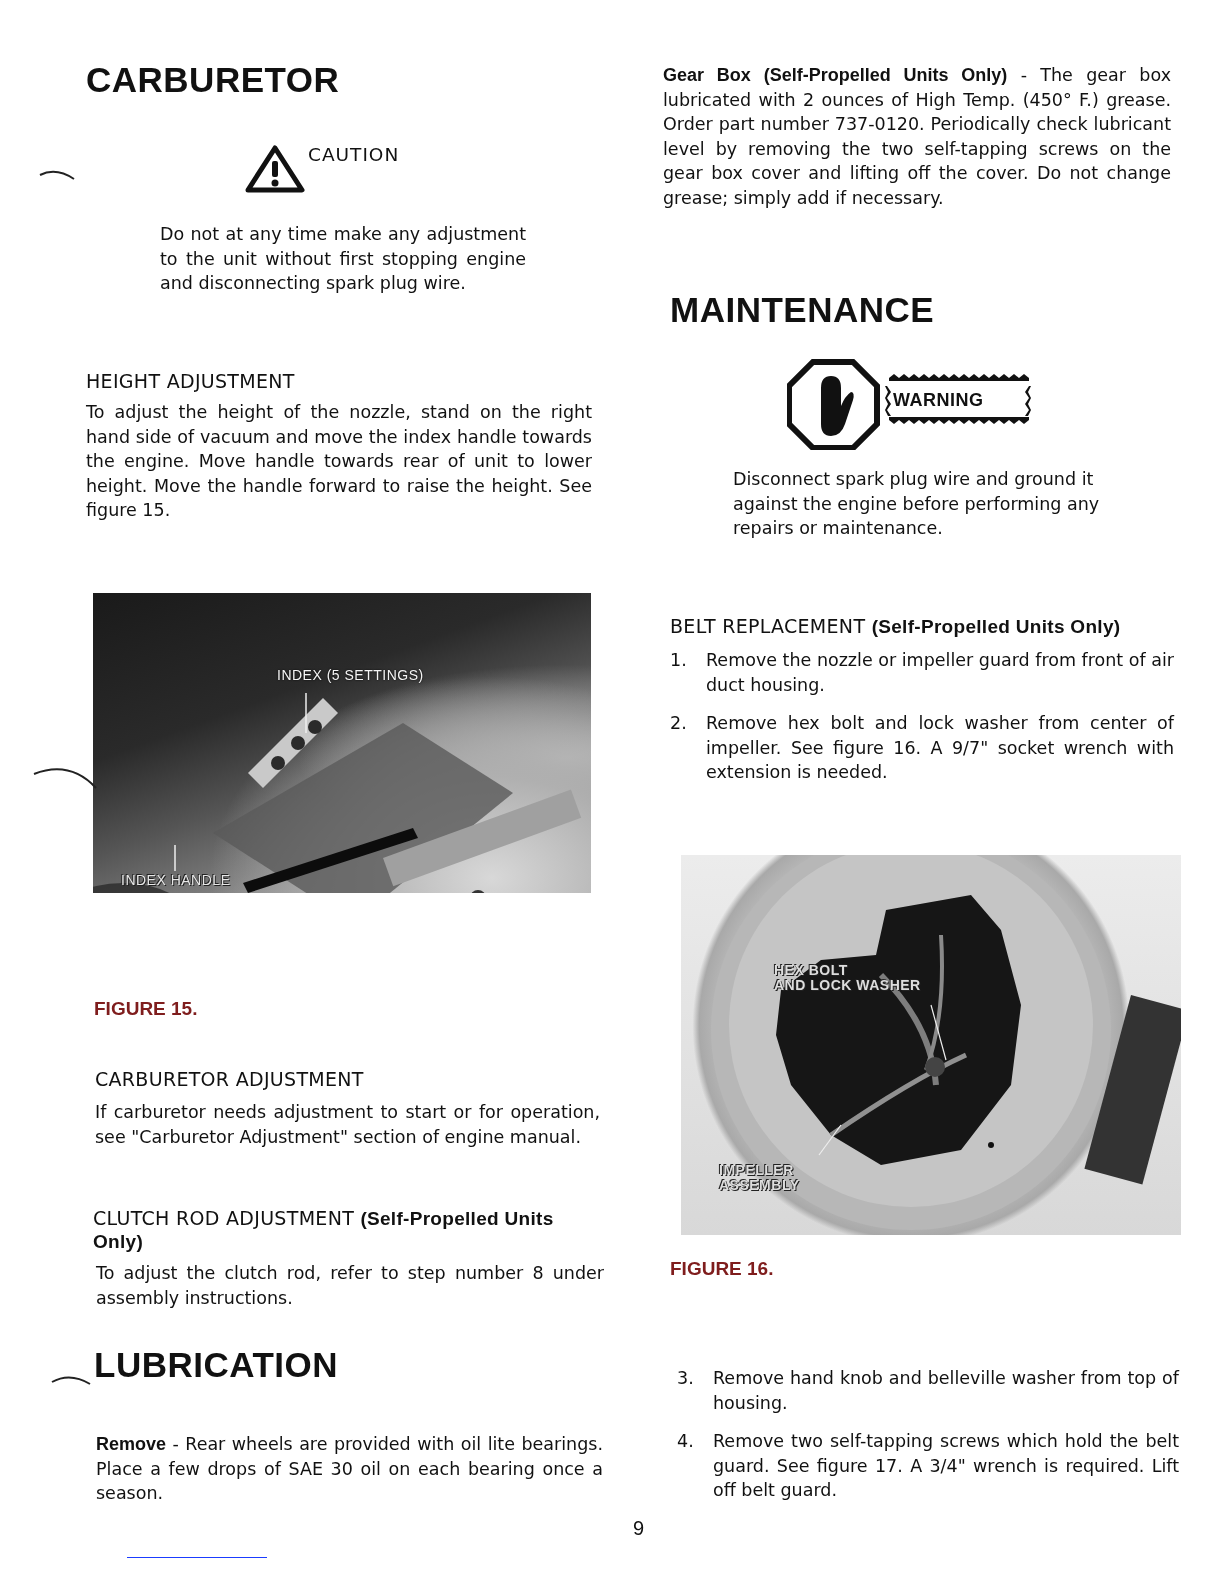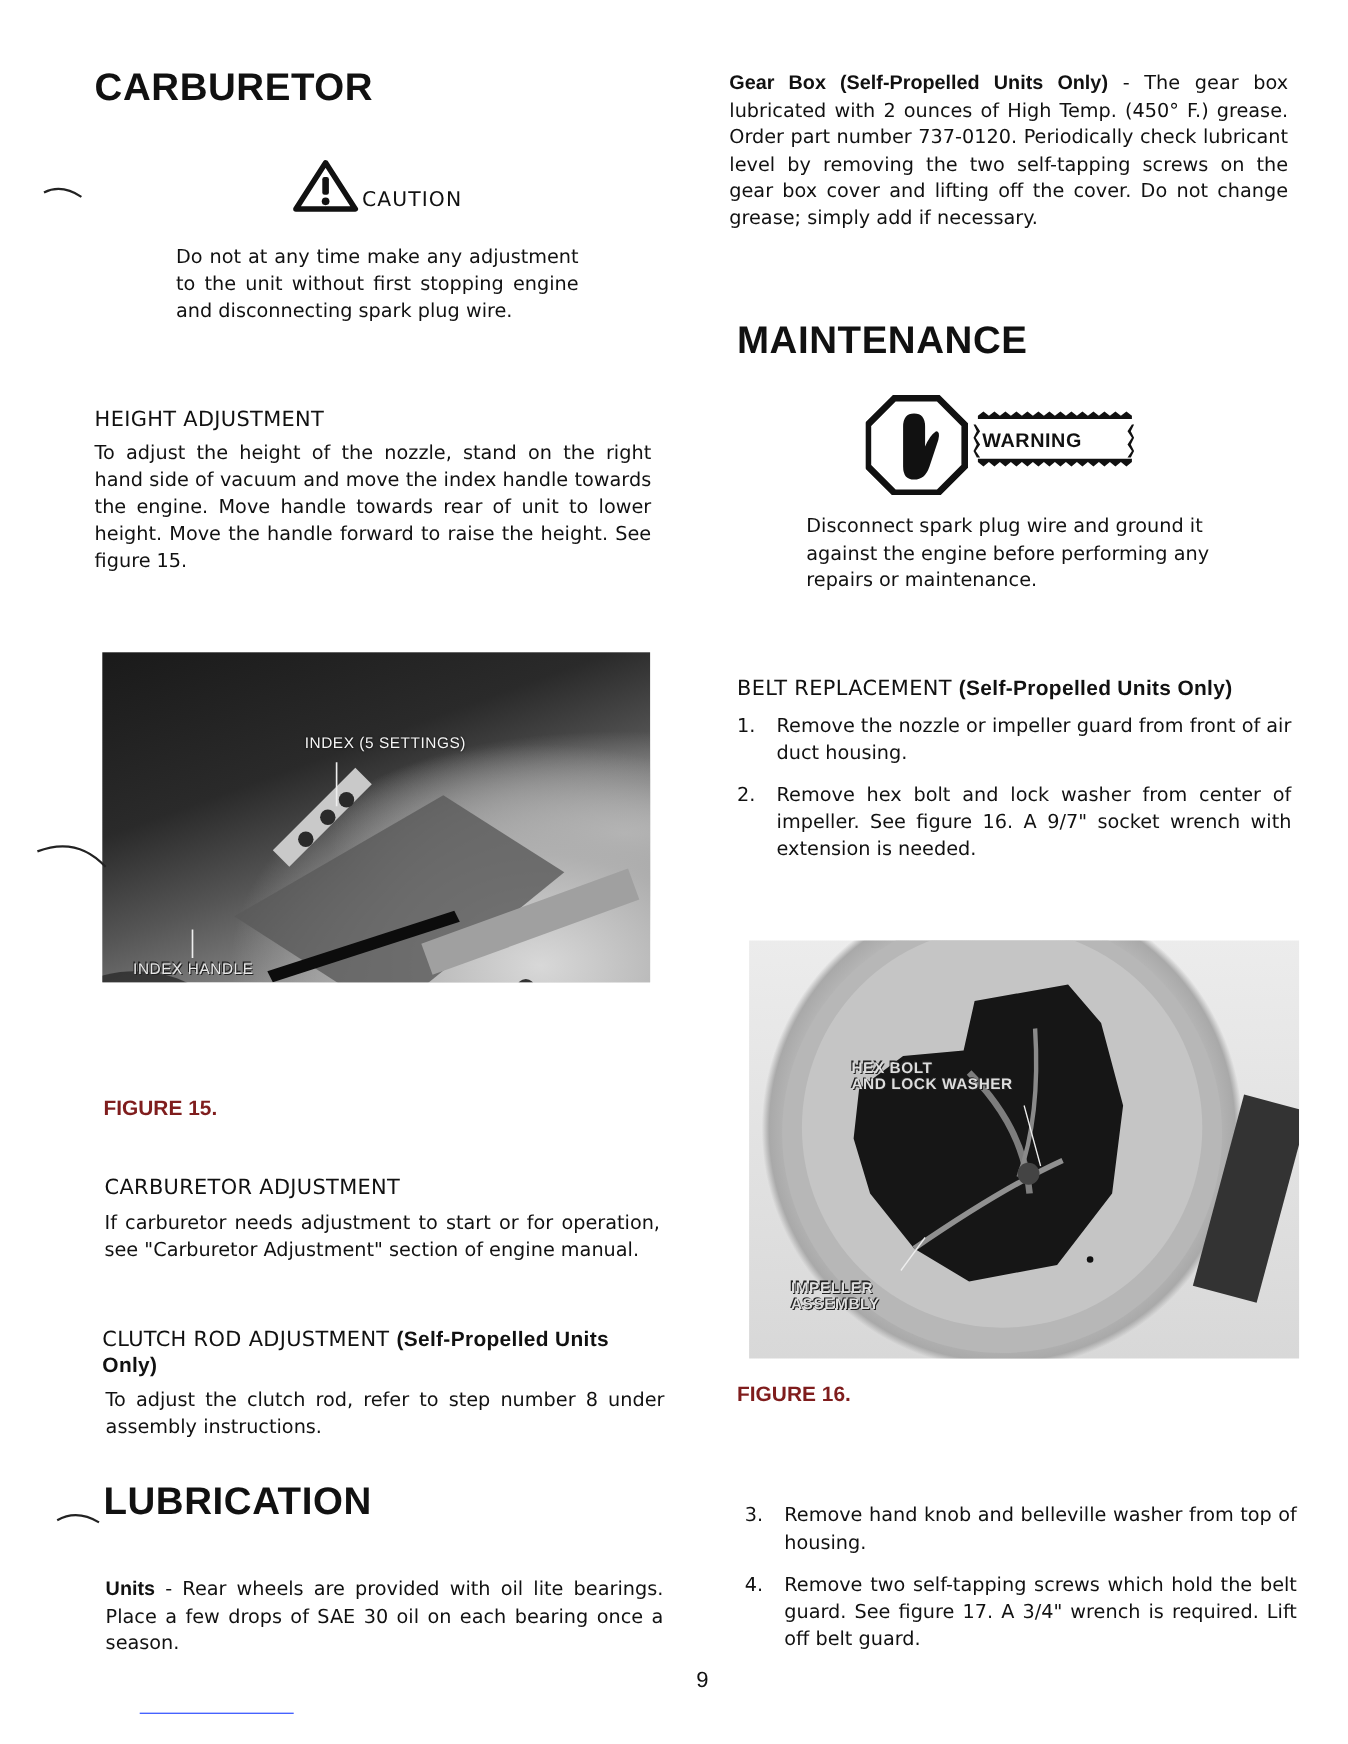--- a/index.html
+++ b/index.html
@@ -44,21 +44,21 @@
 </style>
 </head>
 <body>
 
 <div class="abs h1" style="left:86px;top:60px;">CARBURETOR</div>
 
 <svg class="scanmark" style="left:38px;top:165px;" width="40" height="20">
   <path d="M2,10 Q18,2 36,14" stroke="#222" stroke-width="2" fill="none"></path>
 </svg>
 
-<div class="abs" style="left:265px;top:144px;display:flex;align-items:flex-end;">
+<div class="abs" style="left:244px;top:144px;display:flex;">
   <svg width="62" height="50" viewBox="0 0 62 50">
     <path d="M31,4 L58,46 L4,46 Z" fill="none" stroke="#111" stroke-width="5" stroke-linejoin="round"></path>
     <rect x="28" y="17" width="6" height="16" rx="2" fill="#111"></rect>
     <circle cx="31" cy="39" r="3.5" fill="#111"></circle>
   </svg>
   <span class="h2" style="margin-left:2px;margin-bottom:2px;font-size:18.5px;letter-spacing:1px;">CAUTION</span>
 </div>
 
 <div class="abs body" style="left:160px;top:222px;width:366px;">Do not at any time make any adjustment to the unit without first stopping engine and disconnecting spark plug wire.</div>
 
@@ -100,21 +100,21 @@
   <span>CLUTCH ROD ADJUSTMENT</span>
   <b>(Self-Propelled Units Only)</b>
 </div>
 <div class="abs body" style="left:96px;top:1261px;width:508px;">To adjust the clutch rod, refer to step number 8 under assembly instructions.</div>
 
 <div class="abs h1" style="left:94px;top:1345px;">LUBRICATION</div>
 <svg class="scanmark" style="left:50px;top:1370px;" width="60" height="40">
   <path d="M2,12 Q20,2 40,14" stroke="#222" stroke-width="2" fill="none"></path>
 </svg>
 
-<div class="abs body" style="left:96px;top:1432px;width:507px;"><b>Units</b><span> - Rear wheels are provided with oil lite bearings. Place a few drops of SAE 30 oil on each bearing once a season.</span></div>
+<div class="abs body" style="left:96px;top:1432px;width:507px;"><b>Remove</b><span> - Rear wheels are provided with oil lite bearings. Place a few drops of SAE 30 oil on each bearing once a season.</span></div>
 
 <div class="abs body" style="left:663px;top:63px;width:508px;"><b>Gear Box (Self-Propelled Units Only)</b><span> - The gear box lubricated with 2 ounces of High Temp. (450° F.) grease. Order part number 737-0120. Periodically check lubricant level by removing the two self-tapping screws on the gear box cover and lifting off the cover. Do not change grease; simply add if necessary.</span></div>
 
 <div class="abs h1" style="left:670px;top:290px;">MAINTENANCE</div>
 
 <div class="abs" style="left:787px;top:358px;">
   <svg width="250" height="92" viewBox="0 0 250 92">
     <polygon points="26,4 66,4 90,28 90,66 66,90 26,90 2,66 2,28" fill="#fff" stroke="#111" stroke-width="6"></polygon>
     <path d="M34,30 Q34,18 44,18 Q54,18 54,30 L54,48 Q58,38 64,34 Q68,34 66,42 L58,66 Q54,78 44,78 Q34,78 34,66 Z" fill="#111"></path>
   </svg>

